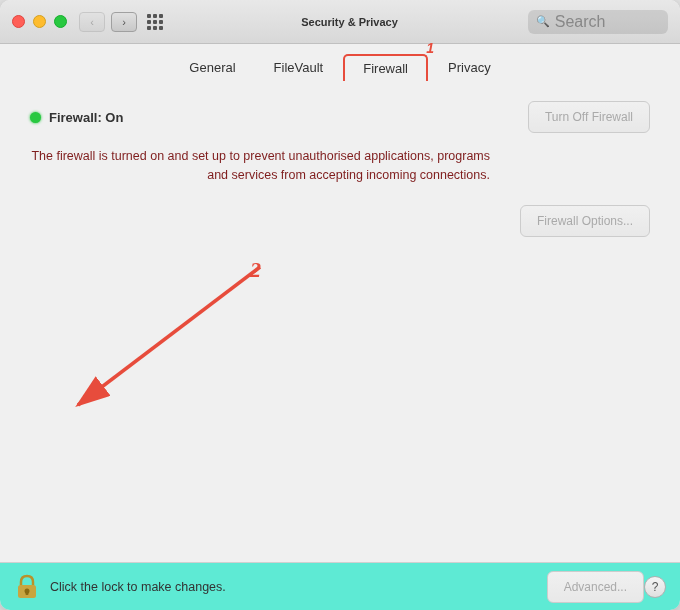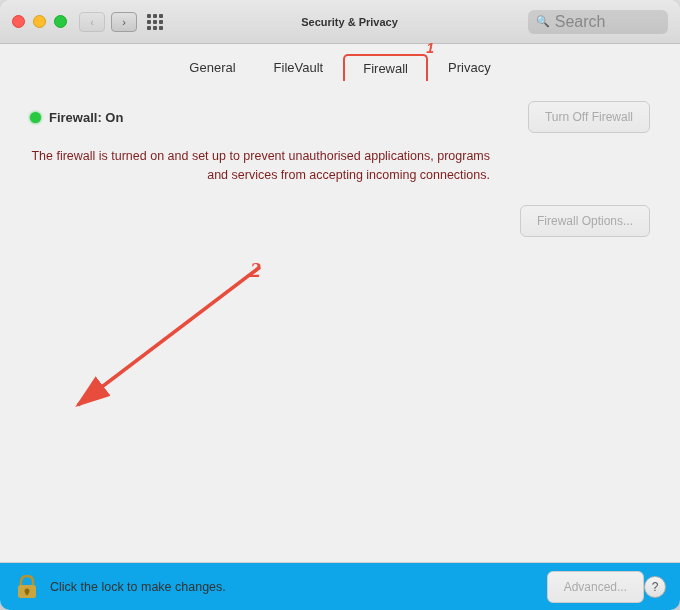--- a/index.html
+++ b/index.html
@@ -251,21 +251,21 @@
     
     .arrow-svg {
       position: absolute;
       top: 0px;
       left: 20px;
     }
 
     
     .bottombar {
       height: 48px;
-      background: #0ea5e9;
+      background: #5eead4;
       border-top: 1px solid #d0d0d0;
       display: flex;
       align-items: center;
       padding: 0 14px;
       gap: 10px;
       flex-shrink: 0;
     }
 
     .lock-icon {
       width: 26px;

